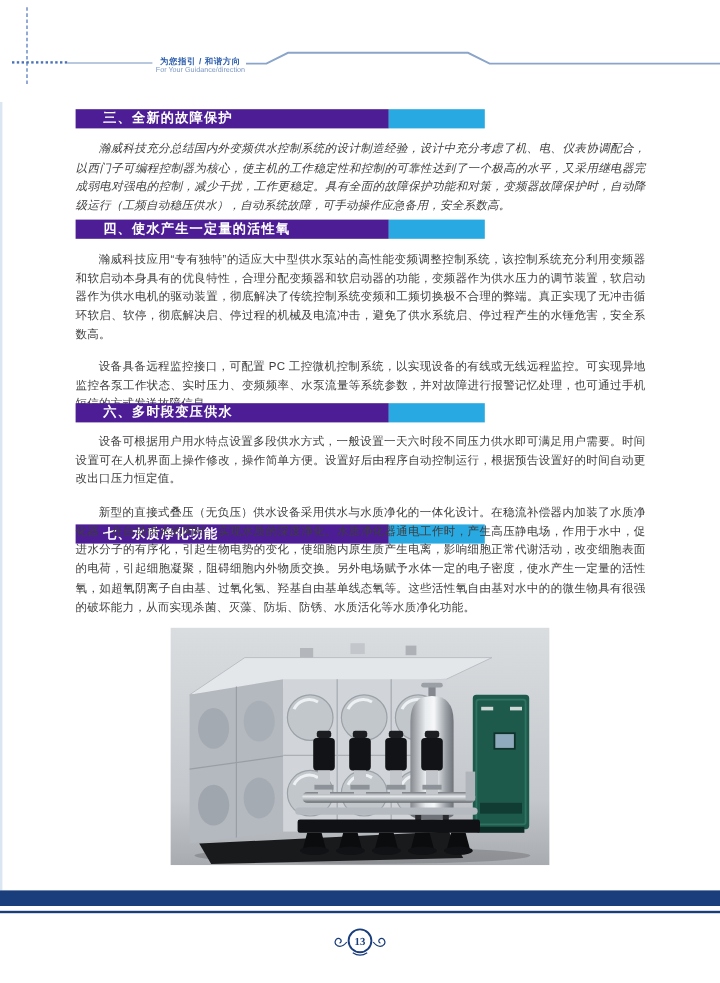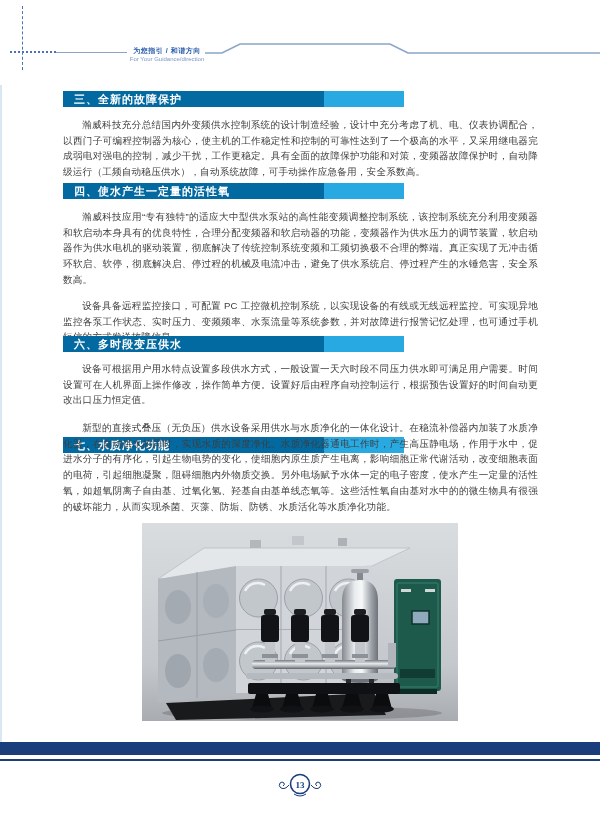--- a/index.html
+++ b/index.html
@@ -26,32 +26,32 @@
   .hdr-zh { font-size:7px; font-weight:bold; color:#2a5cab; letter-spacing:0.5px; white-space:nowrap; }
   .hdr-en { font-size:6px; color:#7c97c4; white-space:nowrap; }
   .hdr-line-svg { position:absolute; left:205px; top:40px; }
   
   .left-edge { position:absolute; left:0; top:85px; width:2px; height:657px; background:#dbe6f3; }
   
   .sec-bar {
     position:absolute; left:63px; width:341px; height:16px; display:flex;
   }
   .sec-bar .dark {
-    width:261px; height:16px; background:#0369a1; color:#ffffff;
-    font-size:11px; font-weight:bold; line-height:16px; padding-left:11px;
+    width:261px; height:16px; background:#4c1d95; color:#ffffff;
+    font-size:11px; font-weight:bold; line-height:16px; padding-left:23px;
     letter-spacing:1px; white-space:nowrap; overflow:hidden;
   }
   .sec-bar .light { width:80px; height:16px; background:#29a9e2; }
   
   .para {
     position:absolute; left:63px; width:475px;
     font-size:9.6px; line-height:15.7px; color:#3e3e3e;
     text-align:justify; text-indent:2em; letter-spacing:0.2px;
   }
-  .bar-3 { top:91px; }  .p-3 { top:117px; }
+  .bar-3 { top:91px; }  .p-3 { top:117px;font-style:italic; }
   .bar-4 { top:183px; } .p-4 { top:209px; }
   .bar-5 { top:272px; } .p-5 { top:298px; }
   .bar-6 { top:336px; } .p-6 { top:361px; }
   .bar-7 { top:397px;margin-top:40px; } .p-7 { top:420px; }
   
   .photo { position:absolute; left:142px; top:523px; width:316px; height:198px; }
   
   .foot-bar  { position:absolute; left:0; top:742px; width:600px; height:13px; background:#1a3d7c; }
   .foot-line { position:absolute; left:0; top:759px; width:600px; height:2px;  background:#1a3d7c; }
   .page-badge { position:absolute; left:272px; top:770px; width:56px; height:30px; }

